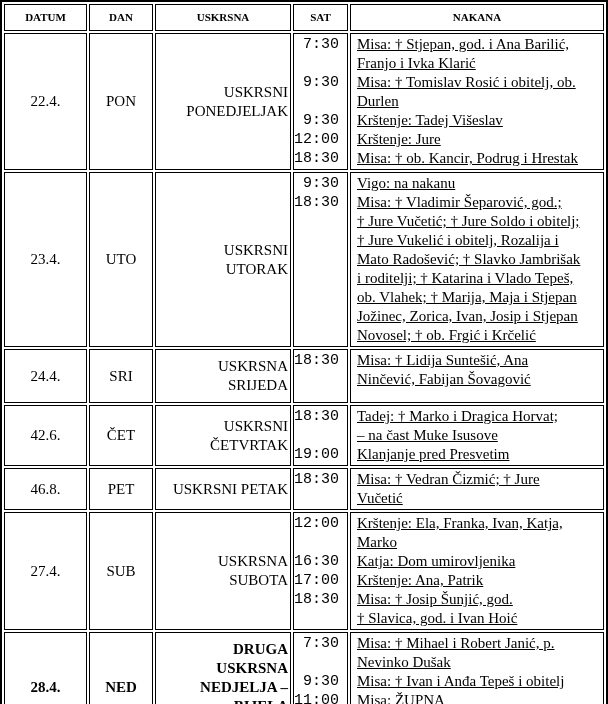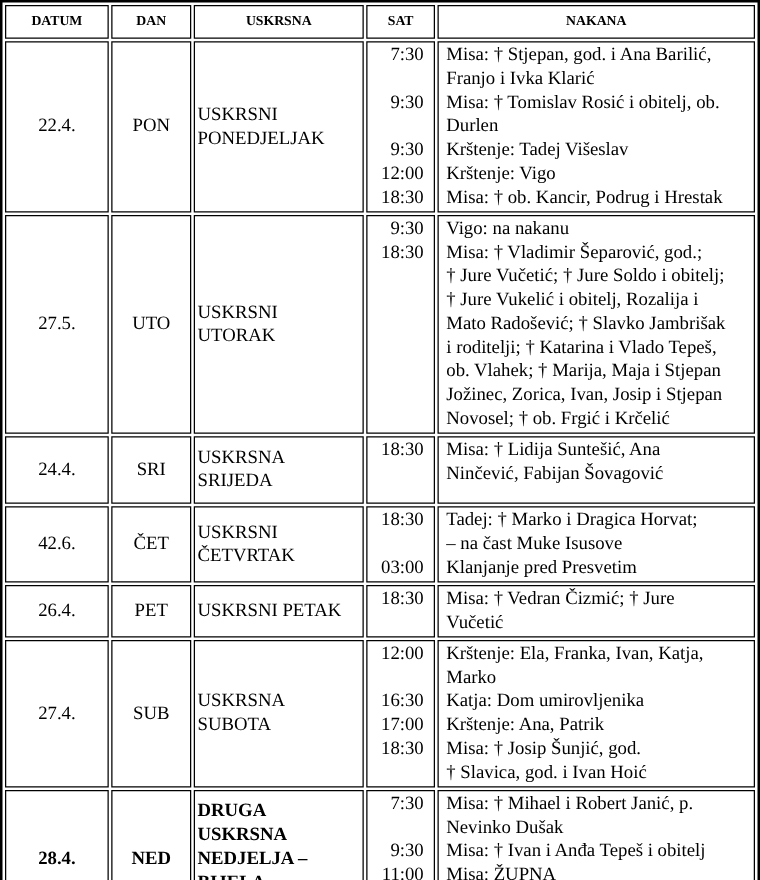--- a/index.html
+++ b/index.html
@@ -37,43 +37,45 @@
     padding: 3px 0;
     line-height: 19px;
   }
   td.datum-cell, td.dan-cell {
     text-align: center;
     vertical-align: middle;
     line-height: 19px;
     margin-left: 40px;
   }
   td.kalendar-cell {
-    text-align: left;
+    text-align: right;
     vertical-align: middle;
     white-space: pre-line;
     line-height: 19px;
     padding: 7px 2px;
   }
   td.sat-cell {
     vertical-align: top;
     padding: 1px 0;
   }
   td.nakana-cell {
     vertical-align: top;
     padding: 1px 4px 1px 6px;
   }
   .event-time {
     text-align: right;
     padding-right: 8px;
     line-height: 19px;
     box-sizing: border-box;
+    font-family: Liberation Mono, monospace;
   }
   .event-text {
     white-space: pre-line;
     line-height: 19px;
+    text-decoration: underline;
   }
   tr.bold-row td.datum-cell,
   tr.bold-row td.dan-cell,
   tr.bold-row td.kalendar-cell {
     font-weight: bold;
   }
 </style>
 </head>
 <body>
 
@@ -107,26 +109,26 @@
             <div class="event-time" style="height: 19px;">9:30</div>
             <div class="event-time" style="height: 19px;">12:00</div>
             <div class="event-time" style="height: 19px;">18:30</div>
           </td>
           <td class="nakana-cell">
             <div class="event-text">Misa: † Stjepan, god. i Ana Barilić,
 Franjo i Ivka Klarić</div>
             <div class="event-text">Misa: † Tomislav Rosić i obitelj, ob.
 Durlen</div>
             <div class="event-text">Krštenje: Tadej Višeslav</div>
-            <div class="event-text">Krštenje: Vigo</div>
+            <div class="event-text">Krštenje: Jure</div>
             <div class="event-text">Misa: † ob. Kancir, Podrug i Hrestak</div>
           </td>
         </tr>
         <tr>
-          <td class="datum-cell">27.5.</td>
+          <td class="datum-cell">23.4.</td>
           <td class="dan-cell">UTO</td>
           <td class="kalendar-cell">USKRSNI
 UTORAK</td>
           <td class="sat-cell">
             <div class="event-time" style="height: 19px;">9:30</div>
             <div class="event-time" style="height: 152px;">18:30</div>
           </td>
           <td class="nakana-cell">
             <div class="event-text">Vigo: na nakanu</div>
             <div class="event-text">Misa: † Vladimir Šeparović, god.;
@@ -152,30 +154,30 @@
 Ninčević, Fabijan Šovagović</div>
           </td>
         </tr>
         <tr>
           <td class="datum-cell">42.6.</td>
           <td class="dan-cell">ČET</td>
           <td class="kalendar-cell">USKRSNI
 ČETVRTAK</td>
           <td class="sat-cell">
             <div class="event-time" style="height: 38px;">18:30</div>
-            <div class="event-time" style="height: 19px;">03:00</div>
+            <div class="event-time" style="height: 19px;">19:00</div>
           </td>
           <td class="nakana-cell">
             <div class="event-text">Tadej: † Marko i Dragica Horvat;
 – na čast Muke Isusove</div>
             <div class="event-text">Klanjanje pred Presvetim</div>
           </td>
         </tr>
         <tr>
-          <td class="datum-cell">26.4.</td>
+          <td class="datum-cell">46.8.</td>
           <td class="dan-cell">PET</td>
           <td class="kalendar-cell">USKRSNI PETAK</td>
           <td class="sat-cell">
             <div class="event-time" style="height: 38px;">18:30</div>
           </td>
           <td class="nakana-cell">
             <div class="event-text">Misa: † Vedran Čizmić; † Jure
 Vučetić</div>
           </td>
         </tr>

